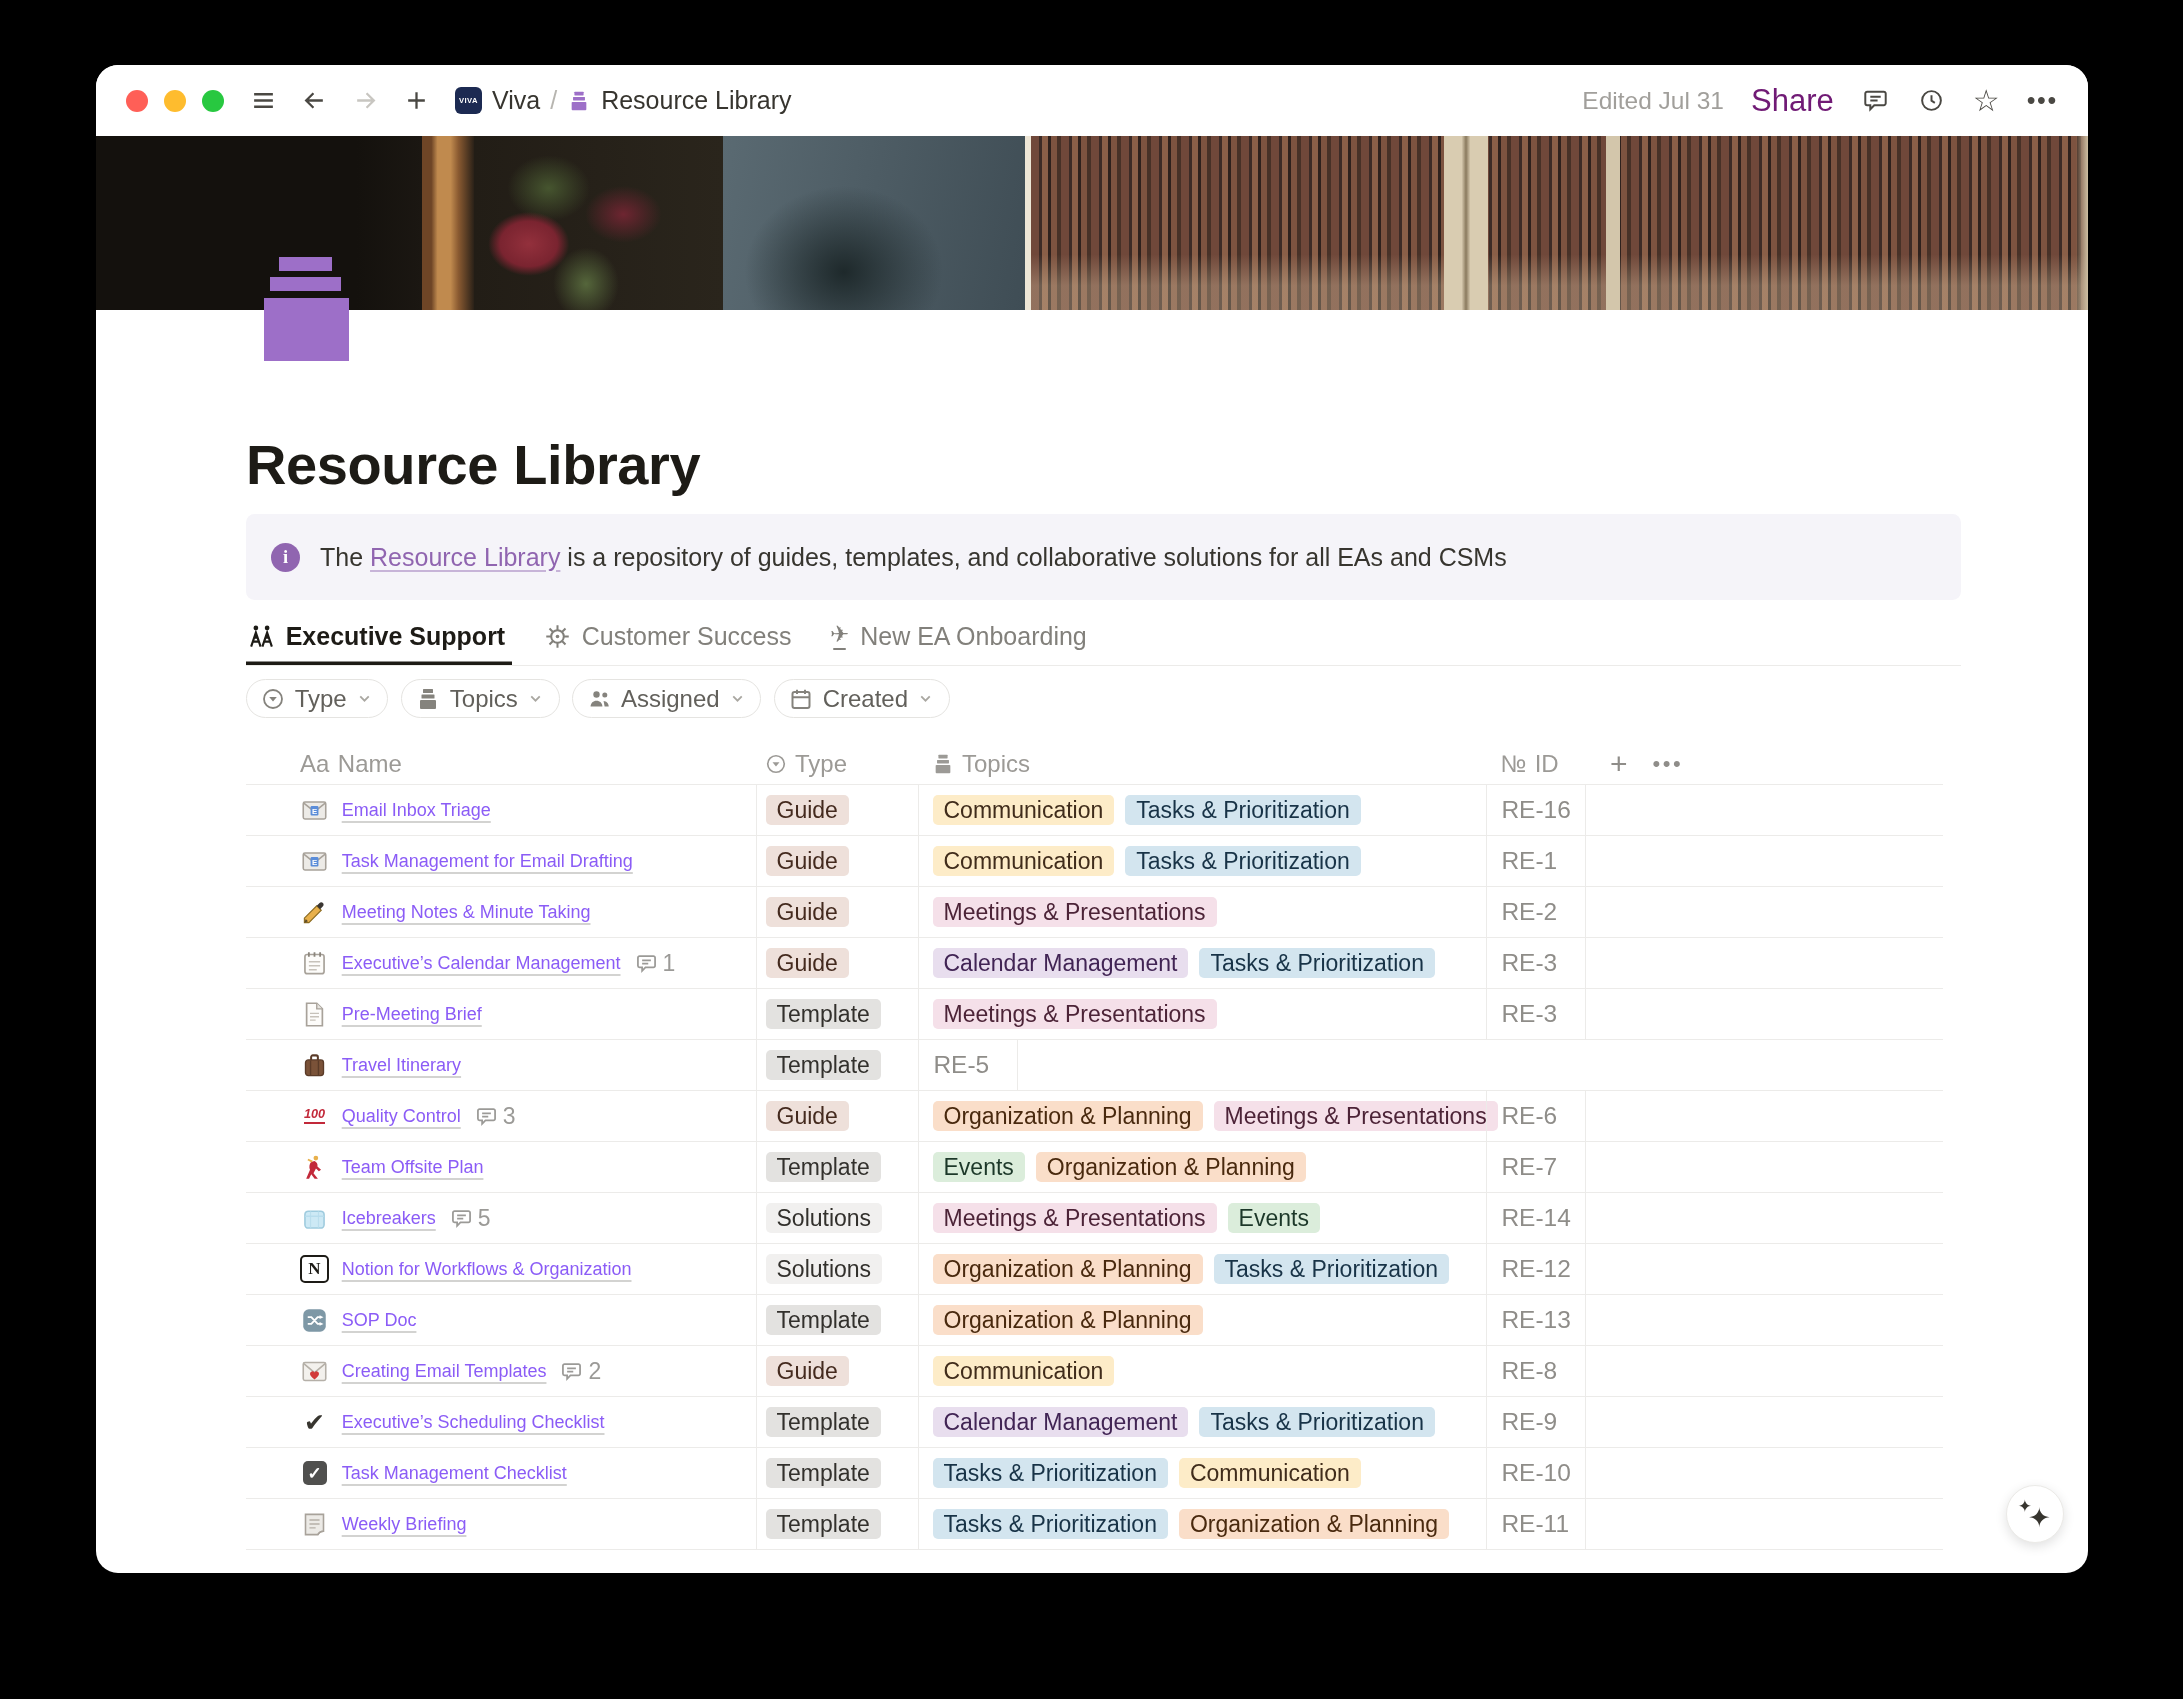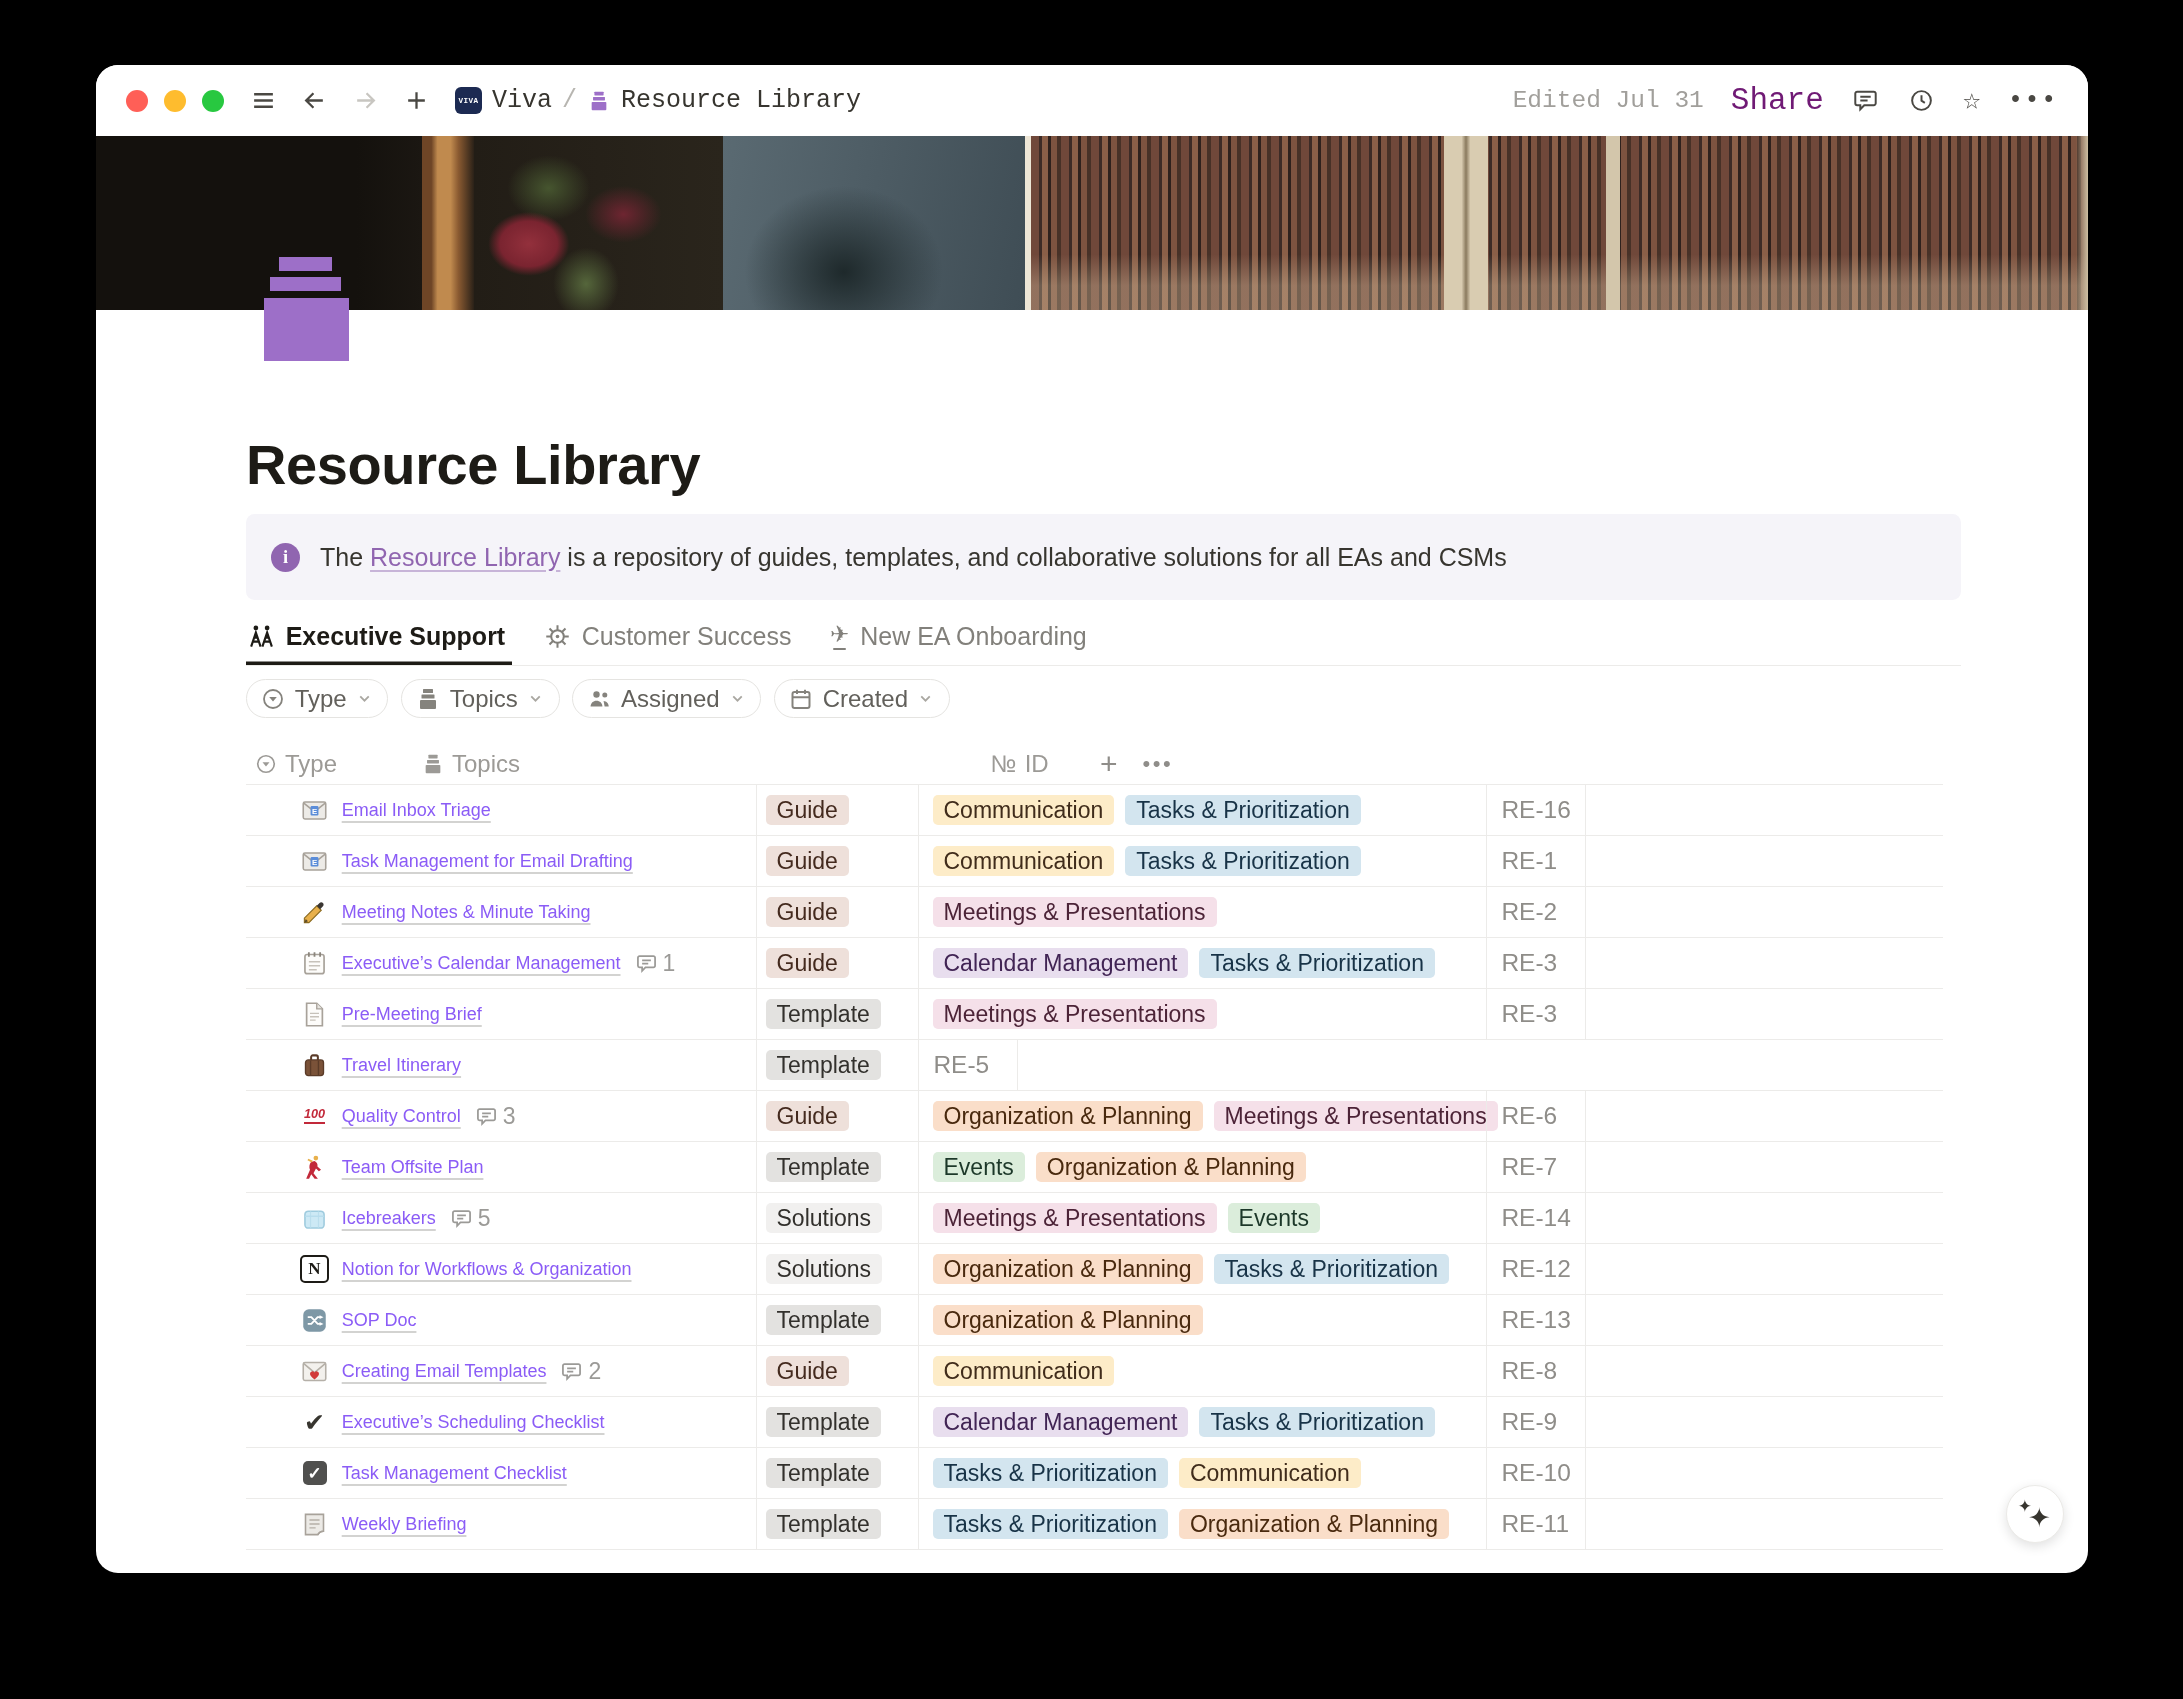--- a/index.html
+++ b/index.html
@@ -2,21 +2,21 @@
 <html style="font-size:13.5px"><head>
 <meta charset="utf-8">
 <style>
   html,body{margin:0;padding:0;background:#000;width:2183px;height:1700px;overflow:hidden;
     font-family:"Liberation Sans", sans-serif;-webkit-font-smoothing:antialiased;}
   .stage{position:relative;width:2183px;height:1700px;background:#000;}
   .window{position:absolute;left:96px;top:65px;width:1992px;height:1508px;background:#fff;
     border-radius:22px;overflow:hidden;box-shadow:0 34px 101px rgba(0,0,0,.7);}
   
   .topbar{position:absolute;left:0;top:0;right:0;height:71px;background:#fff;display:flex;align-items:center;
-    padding:0 30px;z-index:30;font-family:Liberation Mono, monospace;}
+    padding:0 30px;z-index:30;}
   .lights{display:flex;gap:16px;margin-right:25px;}
   .light{width:22px;height:22px;border-radius:50%;}
   .l-red{background:#FF5F57}.l-yellow{background:#FEBC2E}.l-green{background:#28C840}
   .tb-ic{width:29px;height:29px;color:#4A4843;display:flex;align-items:center;justify-content:center;flex:0 0 auto;}
   .tb-ic svg{width:25px;height:25px;}
   .tb-gap{margin-left:22px;}
   .fwd{color:#C8C6C1;}
   .crumb{display:flex;align-items:center;margin-left:24px;gap:10px;font-size:25px;color:#37352F;}
   .viva-logo{width:27px;height:27px;border-radius:6px;background:#1C2A52;color:#fff;display:flex;align-items:center;
     justify-content:center;font-size:7.6px;font-weight:bold;letter-spacing:0.4px;}
@@ -277,20 +277,24 @@
             </svg>
         <span>Created</span>
         <span class="chev"><svg viewBox="0 0 16 16" fill="none" stroke="currentColor" stroke-width="1.7">
                 <path d="M4 6l4 4 4-4"></path>
               </svg></span>
       </div>
     </div>
 
     <div class="table">
       <div class="thead">
+        <div class="hcell c-name">
+          <span>Aa</span>
+              <span>Name</span>
+        </div>
         <div class="hcell c-type">
           <svg viewBox="0 0 24 24" fill="none" stroke="currentColor" stroke-width="1.8">
                 <circle cx="12" cy="12" r="9"></circle>
                 <path d="M8.2 10h7.6L12 14.6z" fill="currentColor" stroke="none"></path>
               </svg>
           <span>Type</span>
         </div>
         <div class="hcell c-topics">
           <svg viewBox="0 0 24 24" fill="currentColor">
                 <rect x="7" y="2" width="10" height="4" rx="0.5"></rect>

